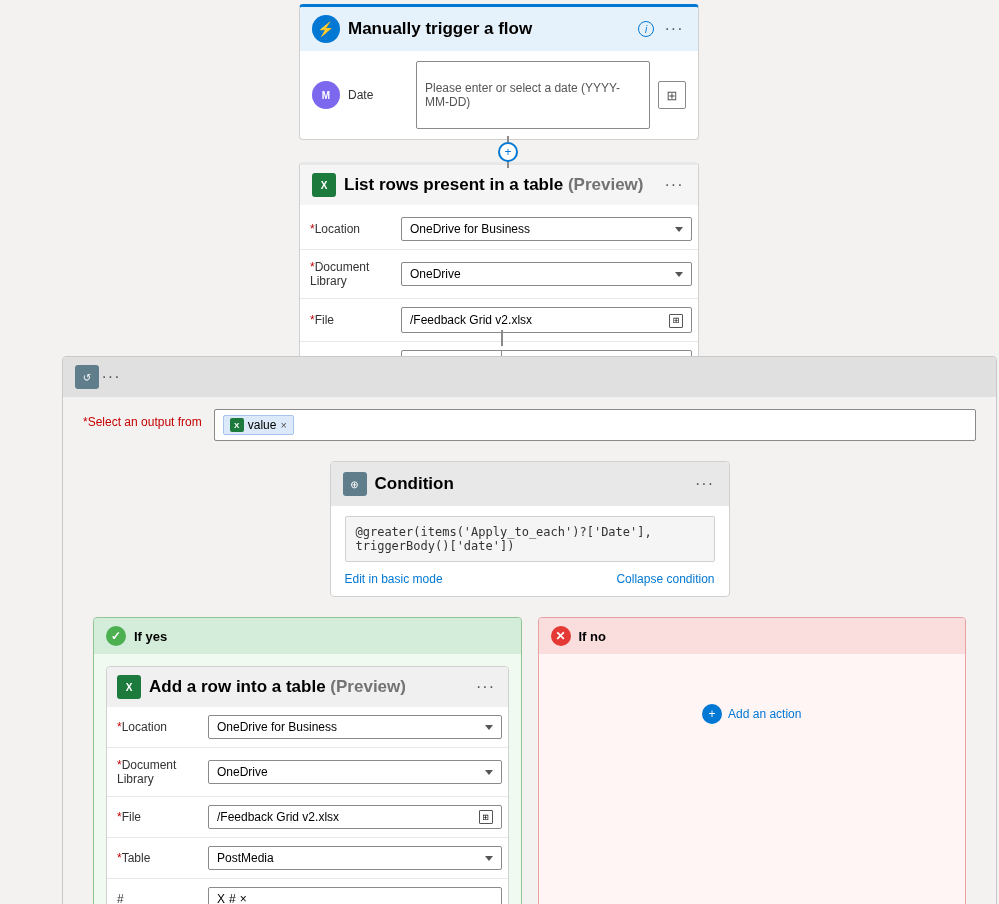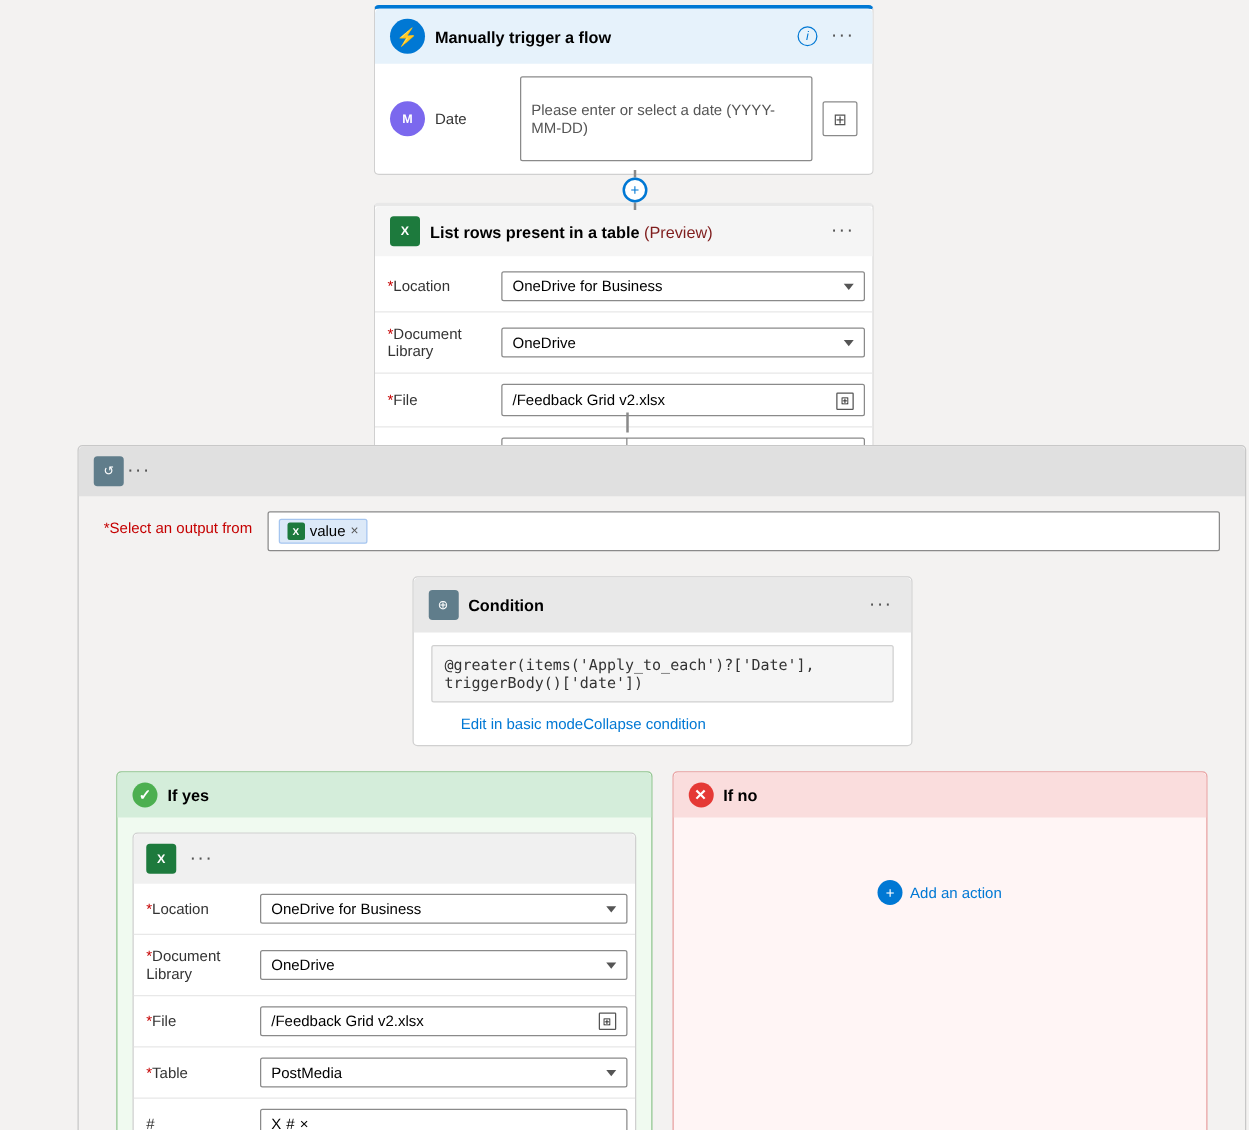--- a/index.html
+++ b/index.html
@@ -151,21 +151,21 @@
       border-radius: 2px;
       padding: 8px 10px;
       font-size: 12px;
       color: #333;
       font-family: monospace;
       margin-bottom: 10px;
     }
 
     .condition-links {
       display: flex;
-      margin-left: 24px;
+      justify-content: space-between;
     }
 
     .link-btn {
       color: #0078d4;
       cursor: pointer;
       font-size: 12px;
       background: none;
       border: none;
       padding: 0;
     }
@@ -401,28 +401,28 @@
       border-radius: 3px;
       display: flex;
       align-items: center;
       justify-content: center;
       color: #fff;
       font-size: 10px;
       flex-shrink: 0;
     }
 
     .card-title {
-      font-size: 13px;
+      font-size: 17px;
       font-weight: 600;
       flex: 1;
     }
 
     .card-title .preview-label {
-      font-weight: normal;
-      color: #7f1d1d;
+      font-weight: bold;
+      color: #737373;
     }
 
     .dots-btn {
       width: 24px;
       height: 24px;
       display: flex;
       align-items: center;
       justify-content: center;
       cursor: pointer;
       border-radius: 2px;
@@ -708,20 +708,24 @@
 
         <div class="branch branch-yes">
           <div class="branch-header">
             <div class="branch-icon-yes">✓</div>
             <span>If yes</span>
           </div>
           <div class="branch-body">
             <div class="add-row-card">
               <div class="add-row-header">
                 <div class="excel-icon">X</div>
+                <span class="card-title">
+                  <span>Add a row into a table</span>
+                  <span class="preview-label">(Preview)</span>
+                </span>
                 <div class="dots-btn">···</div>
               </div>
               <div class="add-row-body">
 
                 <div class="field-row">
                   <div class="field-label">
                     <span class="req">*</span><span>Location</span>
                   </div>
                   <div class="field-value">
                     <div class="field-select">

